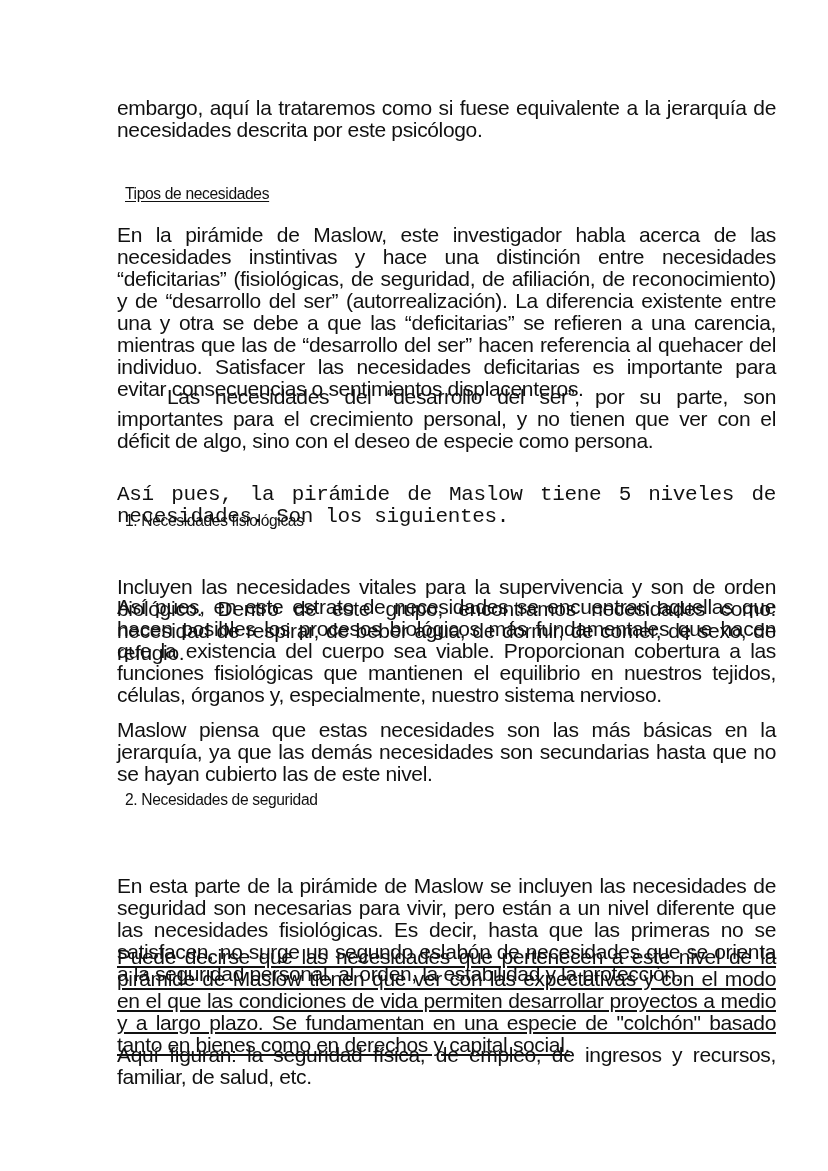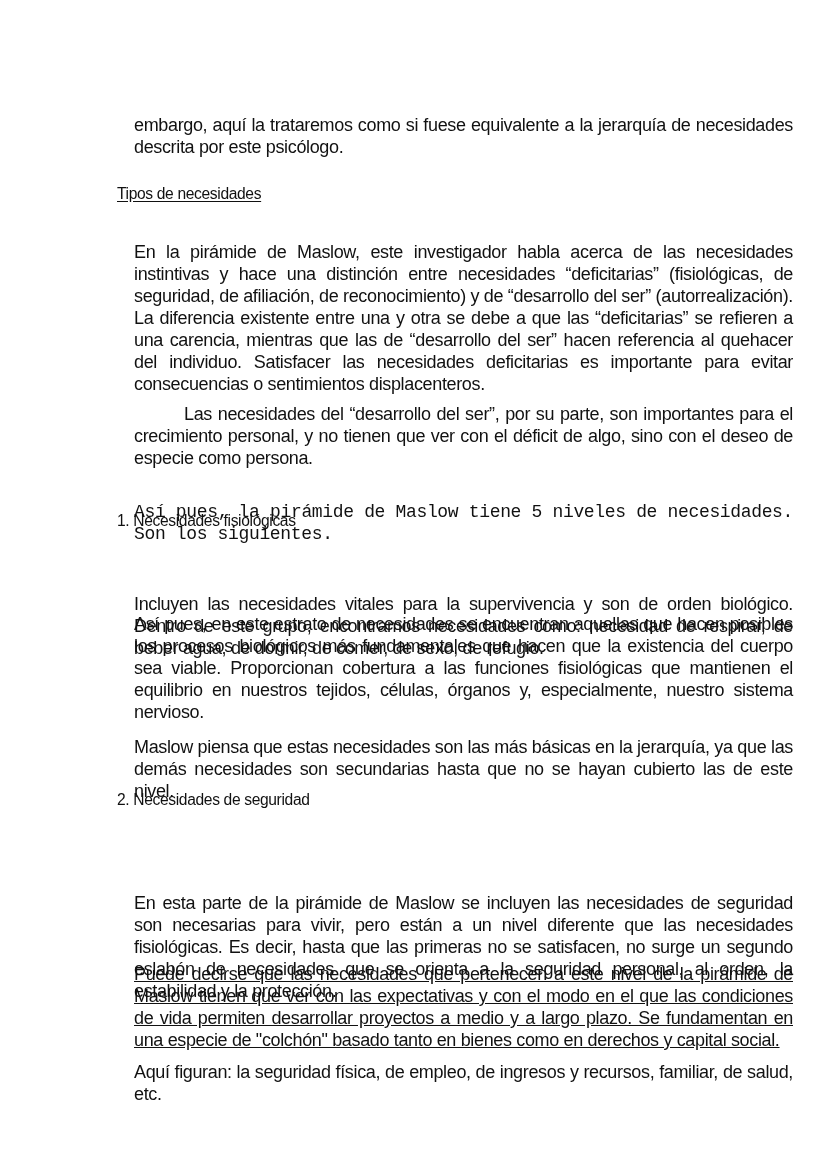--- a/index.html
+++ b/index.html
@@ -18,32 +18,32 @@
     .page {
       position: absolute;
       left: 117px;
       top: 0;
       width: 659px;
     }
     .p {
       position: absolute;
       left: 0;
       width: 659px;
-      font-size: 18px;
+      font-size: 21px;
       line-height: 22px;
-      margin: 17px;
+      margin: 0;
       text-align: justify;
       letter-spacing: -0.35px;
       word-spacing: 0px;
     }
     .indent { text-indent: 50px; }
     .u { text-decoration: underline; text-underline-offset: 2px; }
     .h {
       position: absolute;
-      left: 0;
+      left: 8px;
       font-size: 15.6px;
       line-height: 22px;
       margin: 0;
       letter-spacing: -0.35px;
     }
   </style>
 </head>
 <body>
 
 <div class="page">

